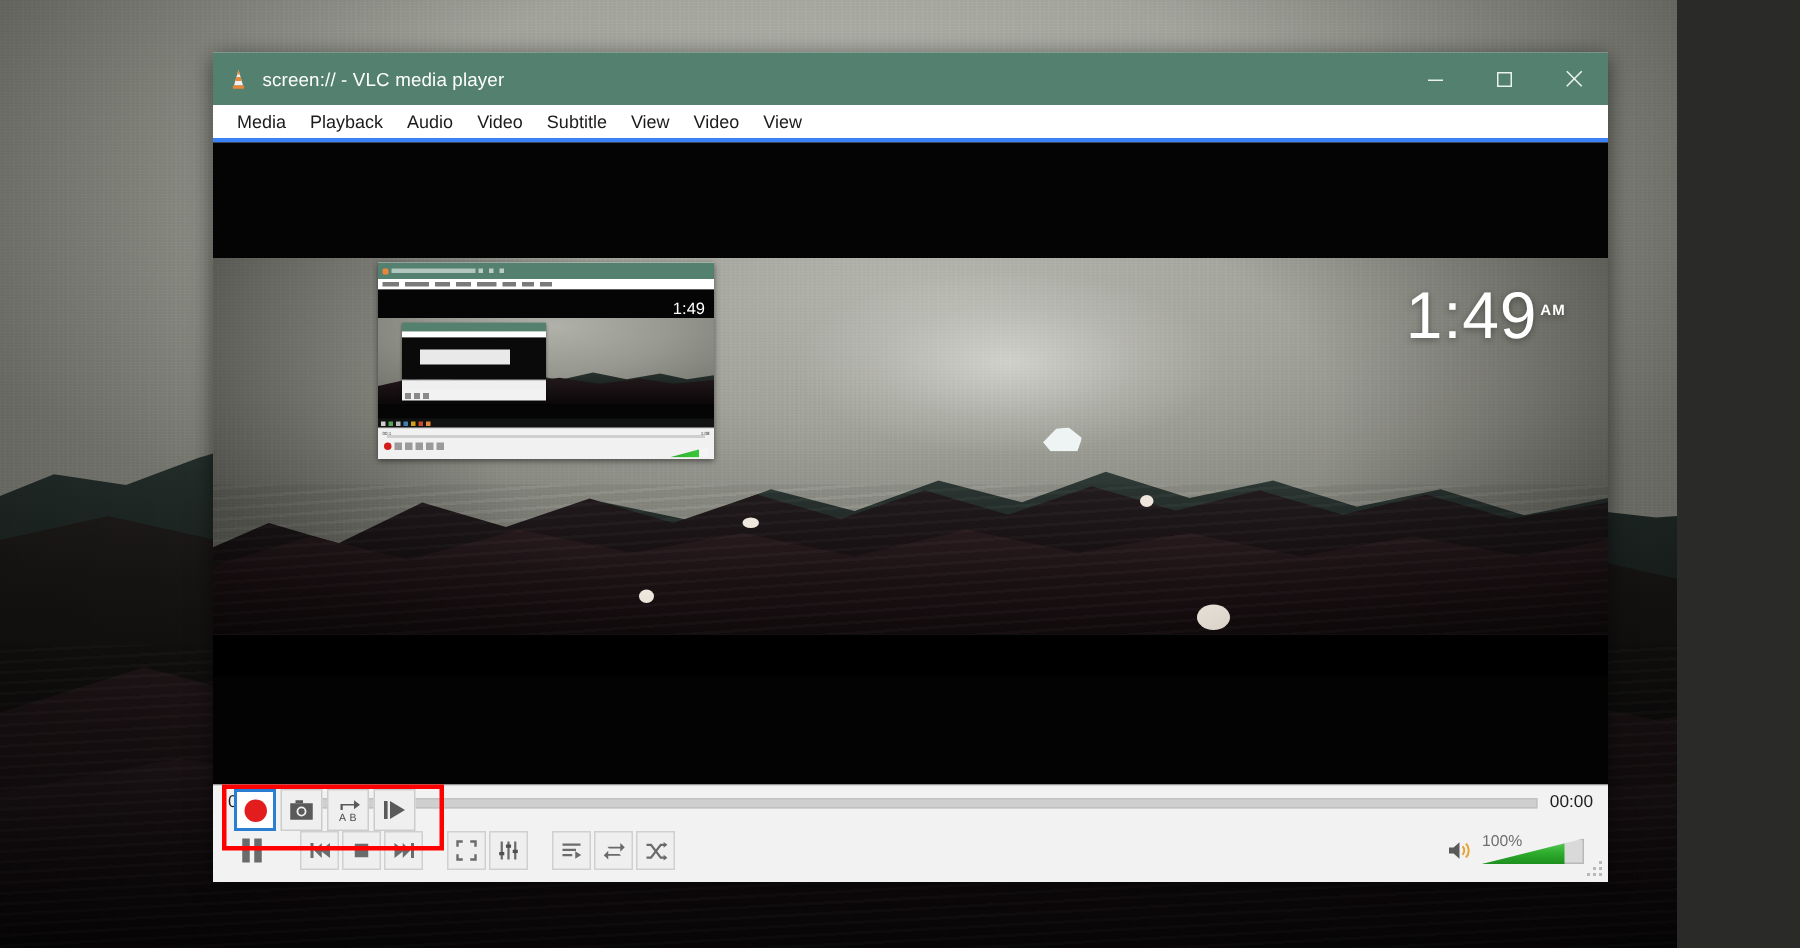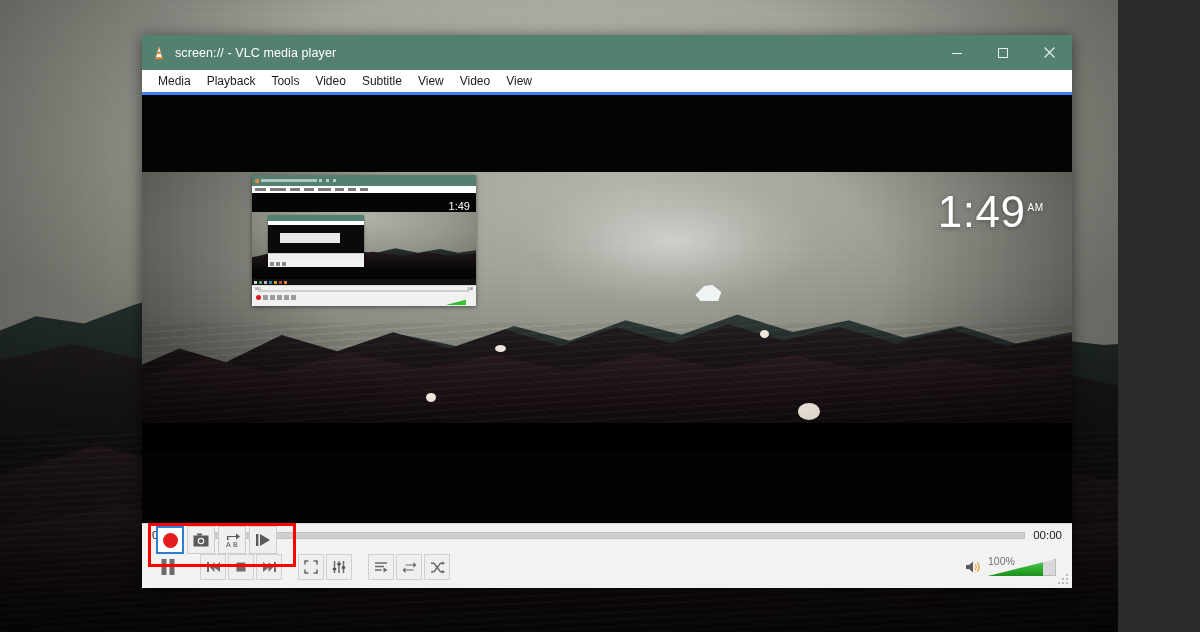--- a/index.html
+++ b/index.html
@@ -139,21 +139,21 @@
   .v-vig{
     position:absolute;inset:0;
     background:radial-gradient(ellipse 560px 300px at 50% 42%, rgba(0,0,0,0) 50%, rgba(0,0,0,.4) 100%);
   }
 
   .v-clock{
     position:absolute;right:28px;top:14px;color:#ffffff;
     font-size:44px;line-height:44px;font-weight:300;letter-spacing:.5px;
     text-shadow:0 1px 5px rgba(0,0,0,.35);
   }
-  .v-clock .ampm{font-size:10px;vertical-align:super;letter-spacing:.8px;margin-left:2px;font-weight:400;}
+  .v-clock .ampm{font-size:10px;vertical-align:super;letter-spacing:.8px;margin-left:2px;font-weight:700;}
 
   
   .nested{
     position:absolute;left:110px;top:3px;width:224px;height:131px;
     background:#f2f2f2;box-shadow:0 1px 4px rgba(0,0,0,.5);overflow:hidden;
     font-size:3px;
   }
   .n-title{height:11px;background:#53806f;display:flex;align-items:center;padding-left:3px;gap:2px;}
   .n-tdot{width:4px;height:4px;background:#e8873a;border-radius:1px;}
   .n-ttext{flex:1;height:3px;background:rgba(255,255,255,.55);max-width:56px;}
@@ -305,21 +305,21 @@
         <svg width="13" height="13" viewBox="0 0 13 13">
             <line x1="1.5" y1="1.5" x2="11.5" y2="11.5" stroke="#eaf2ee" stroke-width="1.1"></line>
             <line x1="11.5" y1="1.5" x2="1.5" y2="11.5" stroke="#eaf2ee" stroke-width="1.1"></line>
           </svg>
       </div>
     </div>
 
     <div class="menubar">
       <div class="menu-item">Media</div>
       <div class="menu-item">Playback</div>
-      <div class="menu-item">Tools</div>
+      <div class="menu-item">Audio</div>
       <div class="menu-item">Video</div>
       <div class="menu-item">Subtitle</div>
       <div class="menu-item">View</div>
       <div class="menu-item">Video</div>
       <div class="menu-item">View</div>
     </div>
 
     <div class="video-area">
       <div class="vid-letterbox-top"></div>
       <div class="vid-letterbox-bot"></div>

